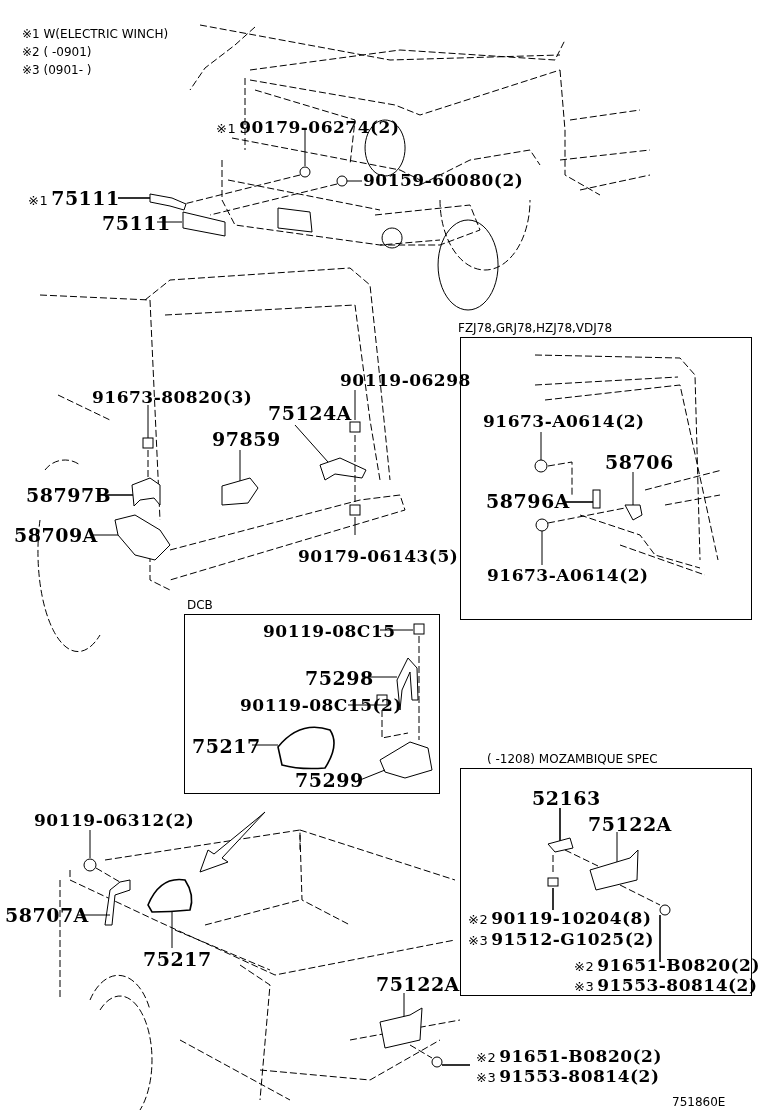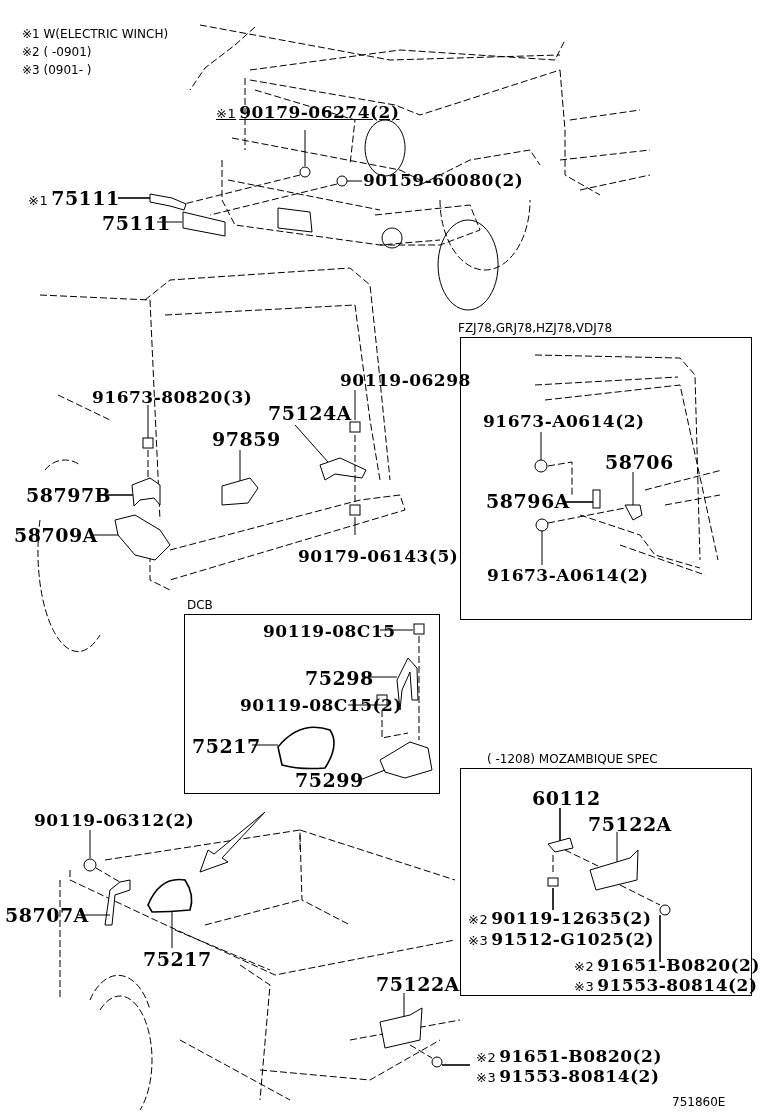--- a/index.html
+++ b/index.html
@@ -164,21 +164,21 @@
     <path class="d" d="M410 1045 L432 1058"></path>
     <circle class="p" cx="437" cy="1062" r="5"></circle>
     <line class="l" x1="442" y1="1065" x2="470" y2="1065"></line>
   </g>
 </svg>
 
 <div class="note" style="left:22px;top:28px;">※1 W(ELECTRIC WINCH)</div>
 <div class="note" style="left:22px;top:46px;">※2 (       -0901)</div>
 <div class="note" style="left:22px;top:64px;">※3 (0901-       )</div>
 
-<div class="lbl" style="left:216px;top:104px;text-decoration:underline;">
+<div class="lbl" style="left:216px;top:119px;">
   <span class="mark">※1</span><span>90179-06274(2)</span>
 </div>
 <div class="lbl" style="left:363px;top:172px;">
   <span>90159-60080(2)</span>
 </div>
 <div class="lbl big" style="left:28px;top:189px;">
   <span class="mark">※1</span><span>75111</span>
 </div>
 <div class="lbl big" style="left:102px;top:214px;">
   <span>75111</span>
@@ -202,24 +202,24 @@
 <div class="note" style="left:187px;top:599px;">DCB</div>
 <div class="box" style="left:184px;top:614px;width:254px;height:178px;"></div>
 <div class="lbl" style="left:263px;top:623px;">90119-08C15</div>
 <div class="lbl big" style="left:305px;top:669px;">75298</div>
 <div class="lbl" style="left:200px;top:697px;margin-left:40px;">90119-08C15(2)</div>
 <div class="lbl big" style="left:192px;top:737px;">75217</div>
 <div class="lbl big" style="left:295px;top:771px;">75299</div>
 
 <div class="note" style="left:460px;top:753px;margin-left:27px;">(       -1208) MOZAMBIQUE SPEC</div>
 <div class="box" style="left:460px;top:768px;width:290px;height:226px;"></div>
-<div class="lbl big" style="left:532px;top:789px;">60112</div>
+<div class="lbl big" style="left:532px;top:789px;">52163</div>
 <div class="lbl big" style="left:588px;top:815px;">75122A</div>
 <div class="lbl" style="left:468px;top:910px;">
-  <span class="mark">※2</span><span>90119-12635(2)</span>
+  <span class="mark">※2</span><span>90119-10204(8)</span>
 </div>
 <div class="lbl" style="left:468px;top:931px;">
   <span class="mark">※3</span><span>91512-G1025(2)</span>
 </div>
 <div class="lbl" style="left:574px;top:957px;">
   <span class="mark">※2</span><span>91651-B0820(2)</span>
 </div>
 <div class="lbl" style="left:574px;top:977px;">
   <span class="mark">※3</span><span>91553-80814(2)</span>
 </div>

